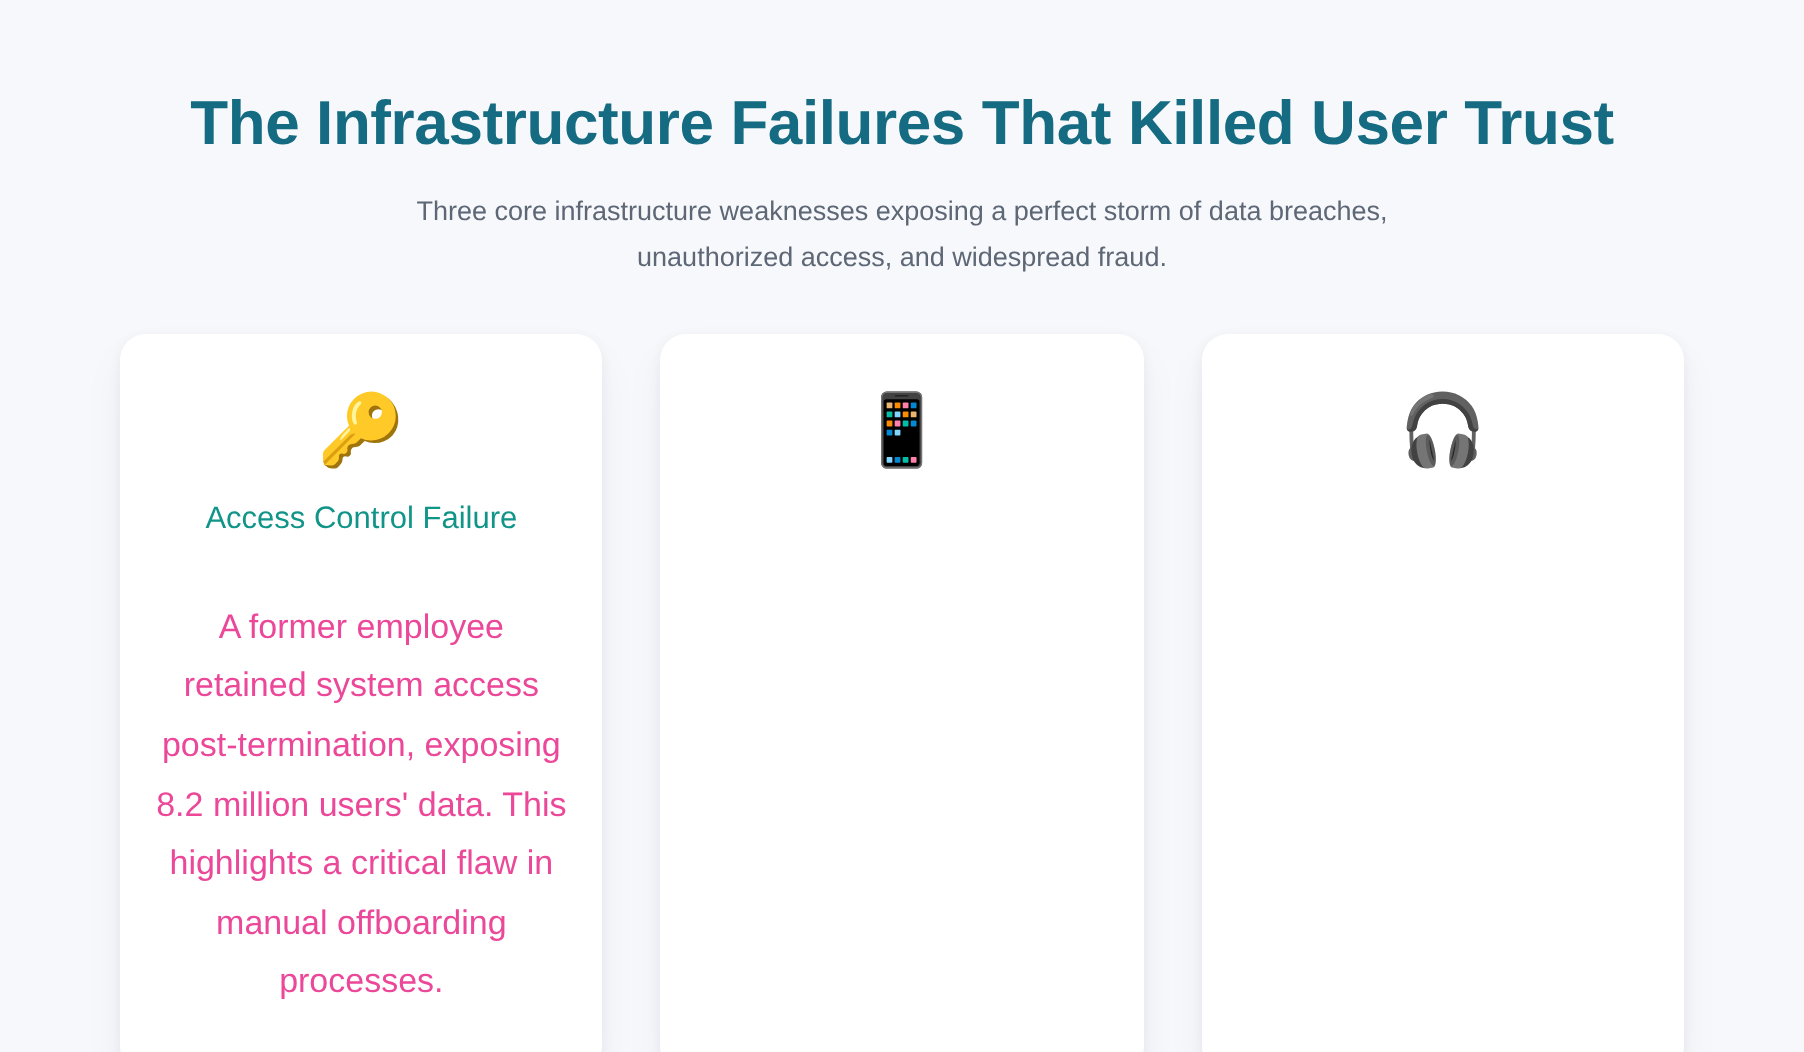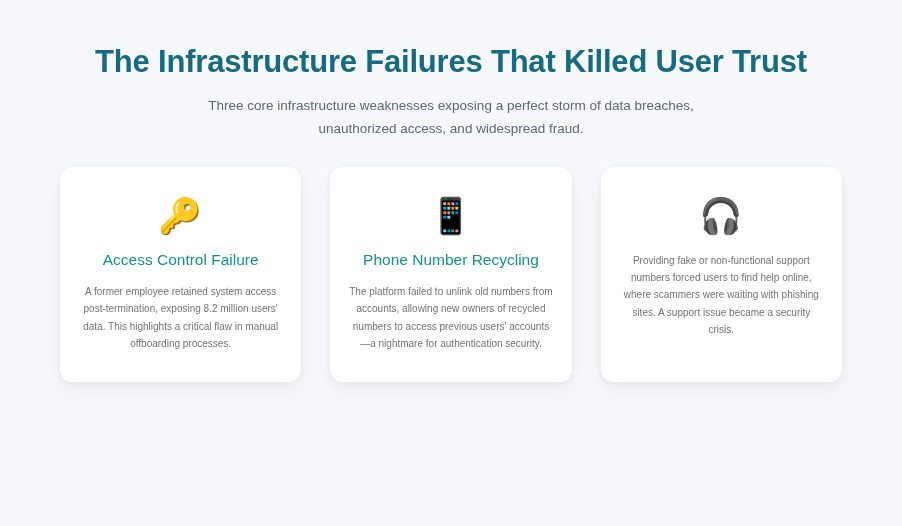--- a/index.html
+++ b/index.html
@@ -83,23 +83,23 @@
 
   .card-title {
     margin-top: 11px;
     font-size: 15.5px;
     font-weight: normal;
     color: #119589;
     line-height: 1.3;
   }
 
   .card-body {
-    margin-top: 13px;
-    font-size: 10px;
-    color: #737373;
+    margin-top: 29px;
+    font-size: 17px;
+    color: #ec4899;
     line-height: 1.74;
   }
 </style>
 </head>
 <body>
 
 <div class="page">
 
   <div class="header">
     <h1 class="page-title">The Infrastructure Failures That Killed User Trust</h1>
@@ -109,23 +109,20 @@
   <div class="cards">
 
     <div class="card">
       <div class="card-icon">🔑</div>
       <div class="card-title">Access Control Failure</div>
       <div class="card-body">A former employee retained system access post-termination, exposing 8.2 million users' data. This highlights a critical flaw in manual offboarding processes.</div>
     </div>
 
     <div class="card">
       <div class="card-icon">📱</div>
-      <div class="card-title">Phone Number Recycling</div>
-      <div class="card-body">The platform failed to unlink old numbers from accounts, allowing new owners of recycled numbers to access previous users' accounts—a nightmare for authentication security.</div>
     </div>
 
     <div class="card">
       <div class="card-icon">🎧</div>
-      <div class="card-body">Providing fake or non-functional support numbers forced users to find help online, where scammers were waiting with phishing sites. A support issue became a security crisis.</div>
     </div>
 
   </div>
 </div>
 
 </body></html>

